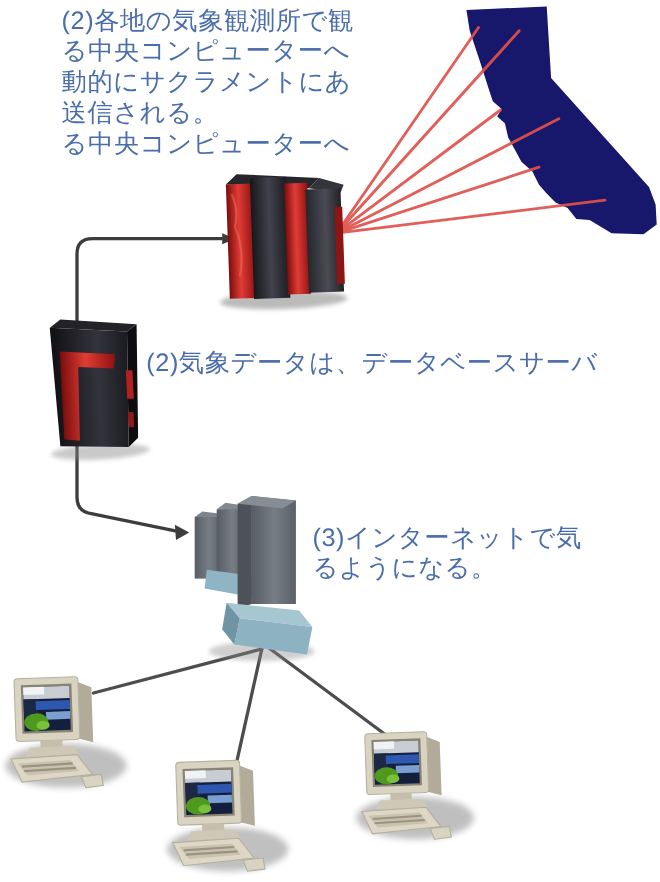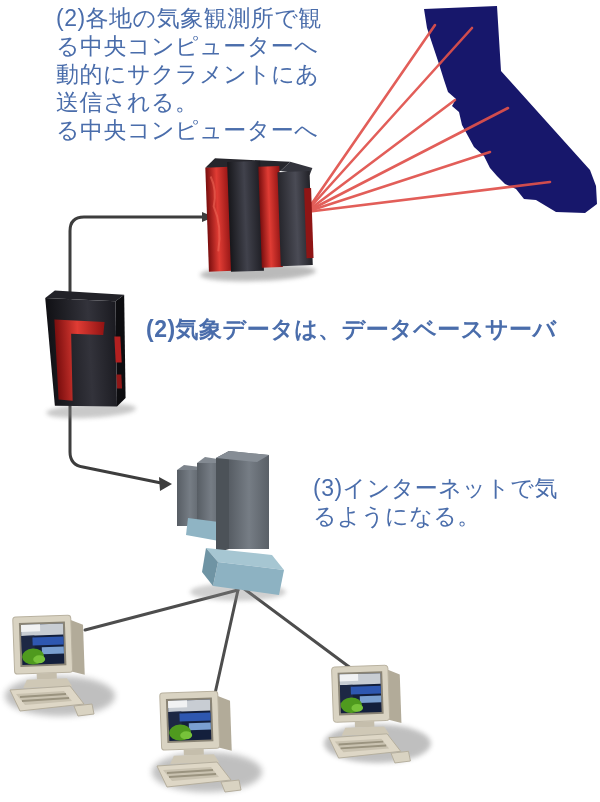--- a/index.html
+++ b/index.html
@@ -12,22 +12,22 @@
   }
   .note{
     position:absolute;
     color:#4a6dab;
     font-size:23px;
     line-height:28px;
     letter-spacing:0.5px;
     white-space:nowrap;
   }
   #note1{left:56px;top:4px;}
-  #note2{left:146px;top:315px;font-weight:bold;}
-  #note3{left:284px;top:474px;margin-left:29px;}
+  #note2{left:133px;top:315px;}
+  #note3{left:284px;top:474px;}
   svg{position:absolute;left:0;top:0;}
 </style>
 </head>
 <body>
 
 <div id="stage">
 
   <svg width="600" height="802" viewBox="0 0 600 802">
     <defs>
       <filter id="soft" x="-50%" y="-50%" width="200%" height="200%">

